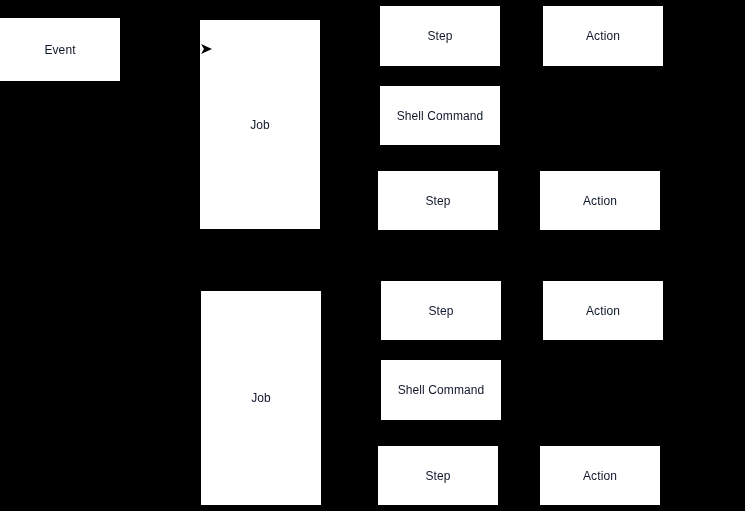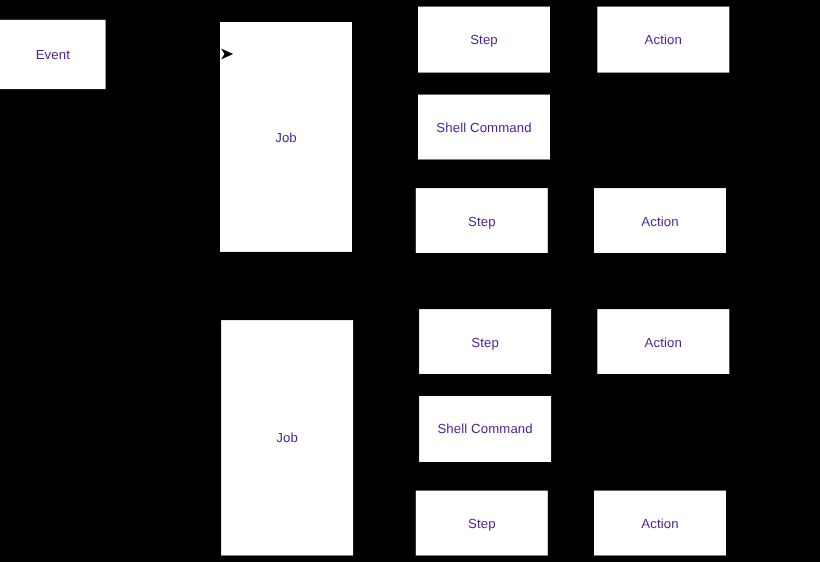--- a/index.html
+++ b/index.html
@@ -18,21 +18,21 @@
   .node {
     position: absolute;
     background: #ffffff;
     border: 0;
     box-sizing: border-box;
     display: flex;
     align-items: center;
     justify-content: center;
   }
   .node-label {
-    color: #4c1d95;
+    color: #0f172a;
     font-family: "Liberation Sans", sans-serif;
     font-size: 12px;
     line-height: 14px;
     text-align: center;
     white-space: nowrap;
     letter-spacing: 0.1px;
   }
   .arrow {
     position: absolute;
     width: 0;
@@ -41,21 +41,21 @@
   .arrow svg {
     display: block;
     overflow: visible;
   }
 </style>
 </head>
 <body>
 
 <div id="canvas">
 
-  <div class="node" style="left:0px; top:18px; width:96px; height:63px;">
+  <div class="node" style="left:0px; top:18px; width:120px; height:63px;">
     <span class="node-label">Event</span>
   </div>
 
   <div class="node" style="left:200px; top:20px; width:120px; height:209px;">
     <span class="node-label">Job</span>
   </div>
 
   <div class="arrow" style="left:201px; top:44px;">
     <svg width="12" height="12" viewBox="0 0 12 12" aria-hidden="true">
       <path d="M0 0 L11 5 L0 10 L3 5 Z" fill="#000000"></path>

